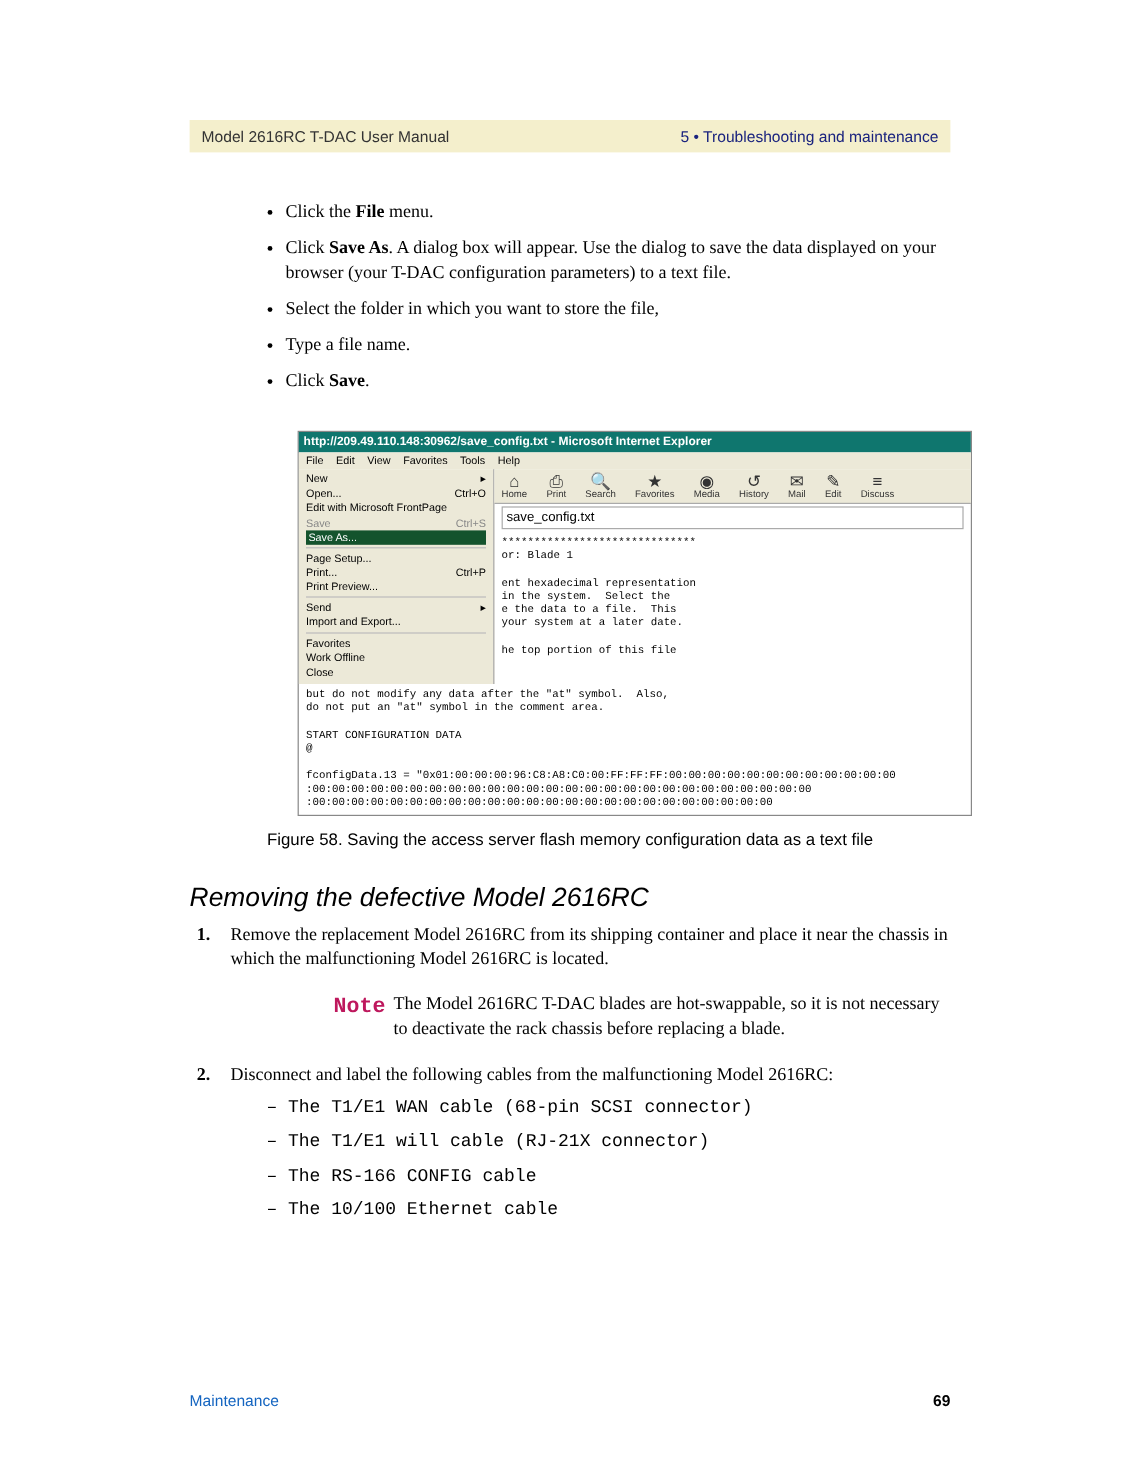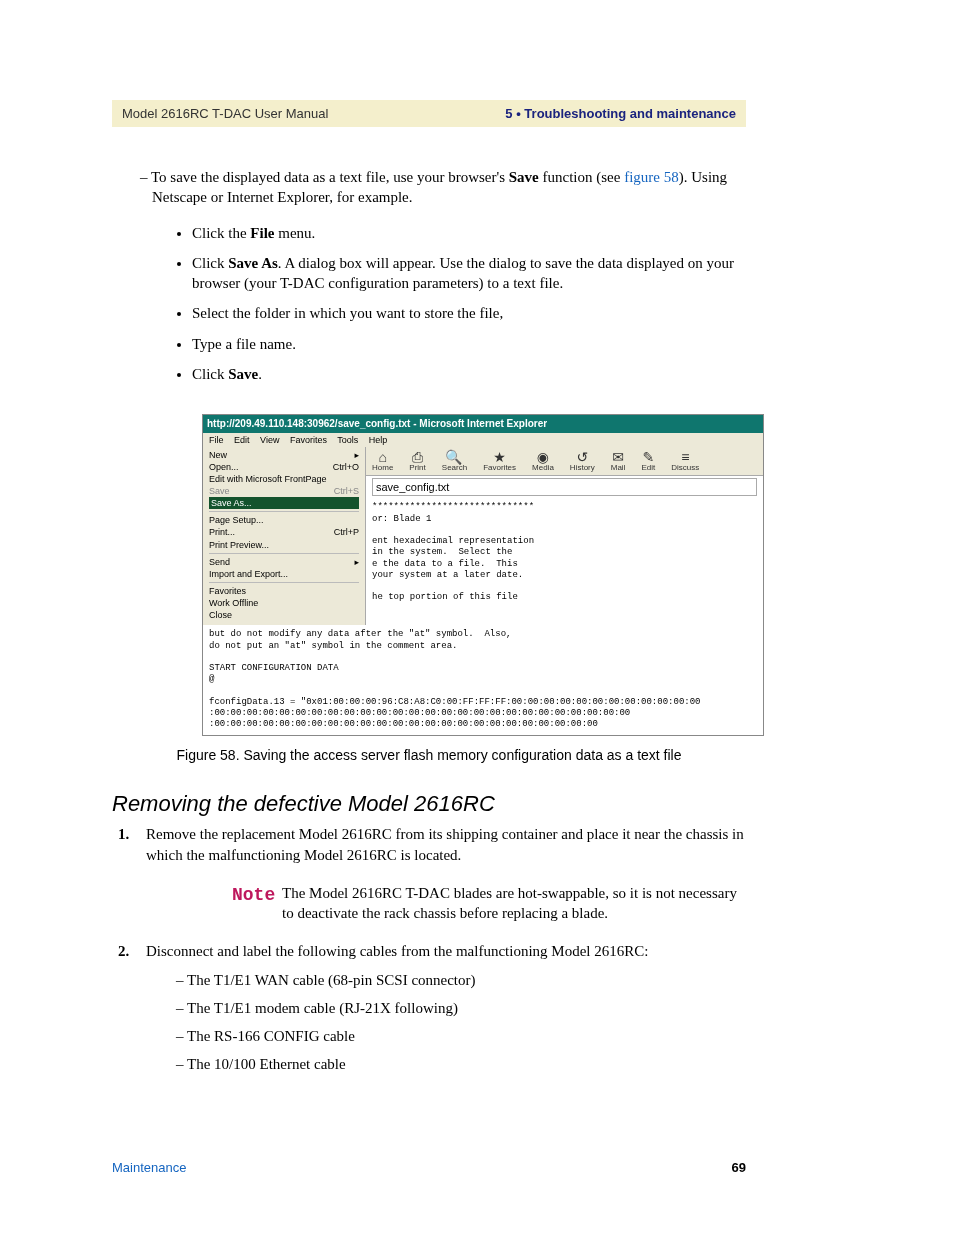--- a/index.html
+++ b/index.html
@@ -8,32 +8,33 @@
     background: #fff;
     font-family: "Times New Roman", Georgia, serif;
     color: #000;
   }
   .page {
     width: 858px;
     min-height: 1235px;
     box-sizing: border-box;
     padding: 100px 112px 60px 112px;
     position: relative;
+    margin-left: 46px;
   }
   .header-bar {
     background: #f4efcc;
     display: flex;
     justify-content: space-between;
     align-items: center;
     padding: 6px 10px;
     font-family: Arial, Helvetica, sans-serif;
     font-size: 13px;
   }
   .header-left { color: #333; }
-  .header-right { color: #1a237e; font-weight: bold; }
+  .header-right { color: #1a237e; font-weight: normal; }
   .content { margin-top: 40px; font-size: 15px; line-height: 1.35; }
   .dash-item { margin-left: 28px; text-indent: -12px; padding-left: 12px; }
   .bullet-list { list-style: disc; margin: 10px 0 10px 80px; padding: 0; }
   .bullet-list li { margin: 10px 0; }
   .figref { color: #1565c0; }
   .figure-wrap { margin: 30px 0 8px 90px; }
   .ie-window { width: 560px; border: 1px solid #888; font-family: Tahoma, Arial, sans-serif; font-size: 9px; background:#fff; }
   .ie-title { background: #0f766e; color: #fff; padding: 2px 4px; font-weight: bold; font-size: 10px; }
   .ie-menu { background: #ece9d8; padding: 1px 6px; color:#000; }
   .ie-menu span { margin-right: 8px; }
@@ -48,39 +49,36 @@
   .ie-addr { background:#fff; border:1px solid #aaa; margin:2px 6px; padding:1px 3px; font-size:11px;}
   .ie-text { font-family: "Courier New", monospace; font-size:9px; padding:4px 6px; white-space:pre; line-height:1.25; color:#000; }
   .fig-caption { text-align:center; font-family: Arial, Helvetica, sans-serif; font-size:14px; margin:10px 0 24px 0; }
   .subhead { font-style: italic; font-family: Arial, Helvetica, sans-serif; font-size:22px; margin: 24px 0 6px 0; }
   .numlist { margin-left: 6px; }
   .numlist .row { display:flex; margin: 6px 0; }
   .numlist .num { width: 28px; font-weight: bold; flex-shrink:0; }
   .note-block { margin: 18px 0 18px 120px; display:flex; }
   .note-label { color:#be185d; font-weight:bold; font-family: Liberation Mono, monospace; font-size:18px; width:50px; flex-shrink:0; }
   .note-text { font-size:15px; }
-  .dash-list2 { margin: 6px 0 0 64px; }
+  .dash-list2 { margin: 6px 0 0 64px; font-family: Liberation Mono, monospace; }
   .dash-list2 div { margin: 8px 0; }
   .footer { position:absolute; bottom:60px; left:112px; right:112px; display:flex; justify-content:space-between; font-family: Arial, Helvetica, sans-serif; font-size:13px;}
   .footer-left { color:#1565c0; }
   .footer-right { font-weight:bold; }
 </style>
 </head>
 <body>
 
 <div class="page">
   <div class="header-bar">
     <div class="header-left">Model 2616RC T-DAC User Manual</div>
     <div class="header-right">5 • Troubleshooting and maintenance</div>
   </div>
 
   <div class="content">
-    <p class="dash-item">
-      <span>– To save the displayed data as a text file, use your browser's </span><b>Save</b><span> function (see </span><span class="figref">figure 58</span><span>). Using Netscape or Internet Explorer, for example.</span>
-    </p>
 
     <ul class="bullet-list">
       <li><span>Click the </span><b>File</b><span> menu.</span></li>
       <li><span>Click </span><b>Save As</b><span>. A dialog box will appear. Use the dialog to save the data displayed on your browser (your T-DAC configuration parameters) to a text file.</span></li>
       <li>Select the folder in which you want to store the file,</li>
       <li>Type a file name.</li>
       <li><span>Click </span><b>Save</b><span>.</span></li>
     </ul>
 
     <div class="figure-wrap">
@@ -182,21 +180,21 @@
 
     <div class="numlist">
       <div class="row">
         <div class="num">2.</div>
         <div>Disconnect and label the following cables from the malfunctioning Model 2616RC:</div>
       </div>
     </div>
 
     <div class="dash-list2">
       <div>– The T1/E1 WAN cable (68-pin SCSI connector)</div>
-      <div>– The T1/E1 modem cable (RJ-21X following)</div>
+      <div>– The T1/E1 will cable (RJ-21X connector)</div>
       <div>– The RS-166 CONFIG cable</div>
       <div>– The 10/100 Ethernet cable</div>
     </div>
   </div>
 
   <div class="footer">
     <div class="footer-left">Maintenance</div>
     <div class="footer-right">69</div>
   </div>
 </div>

